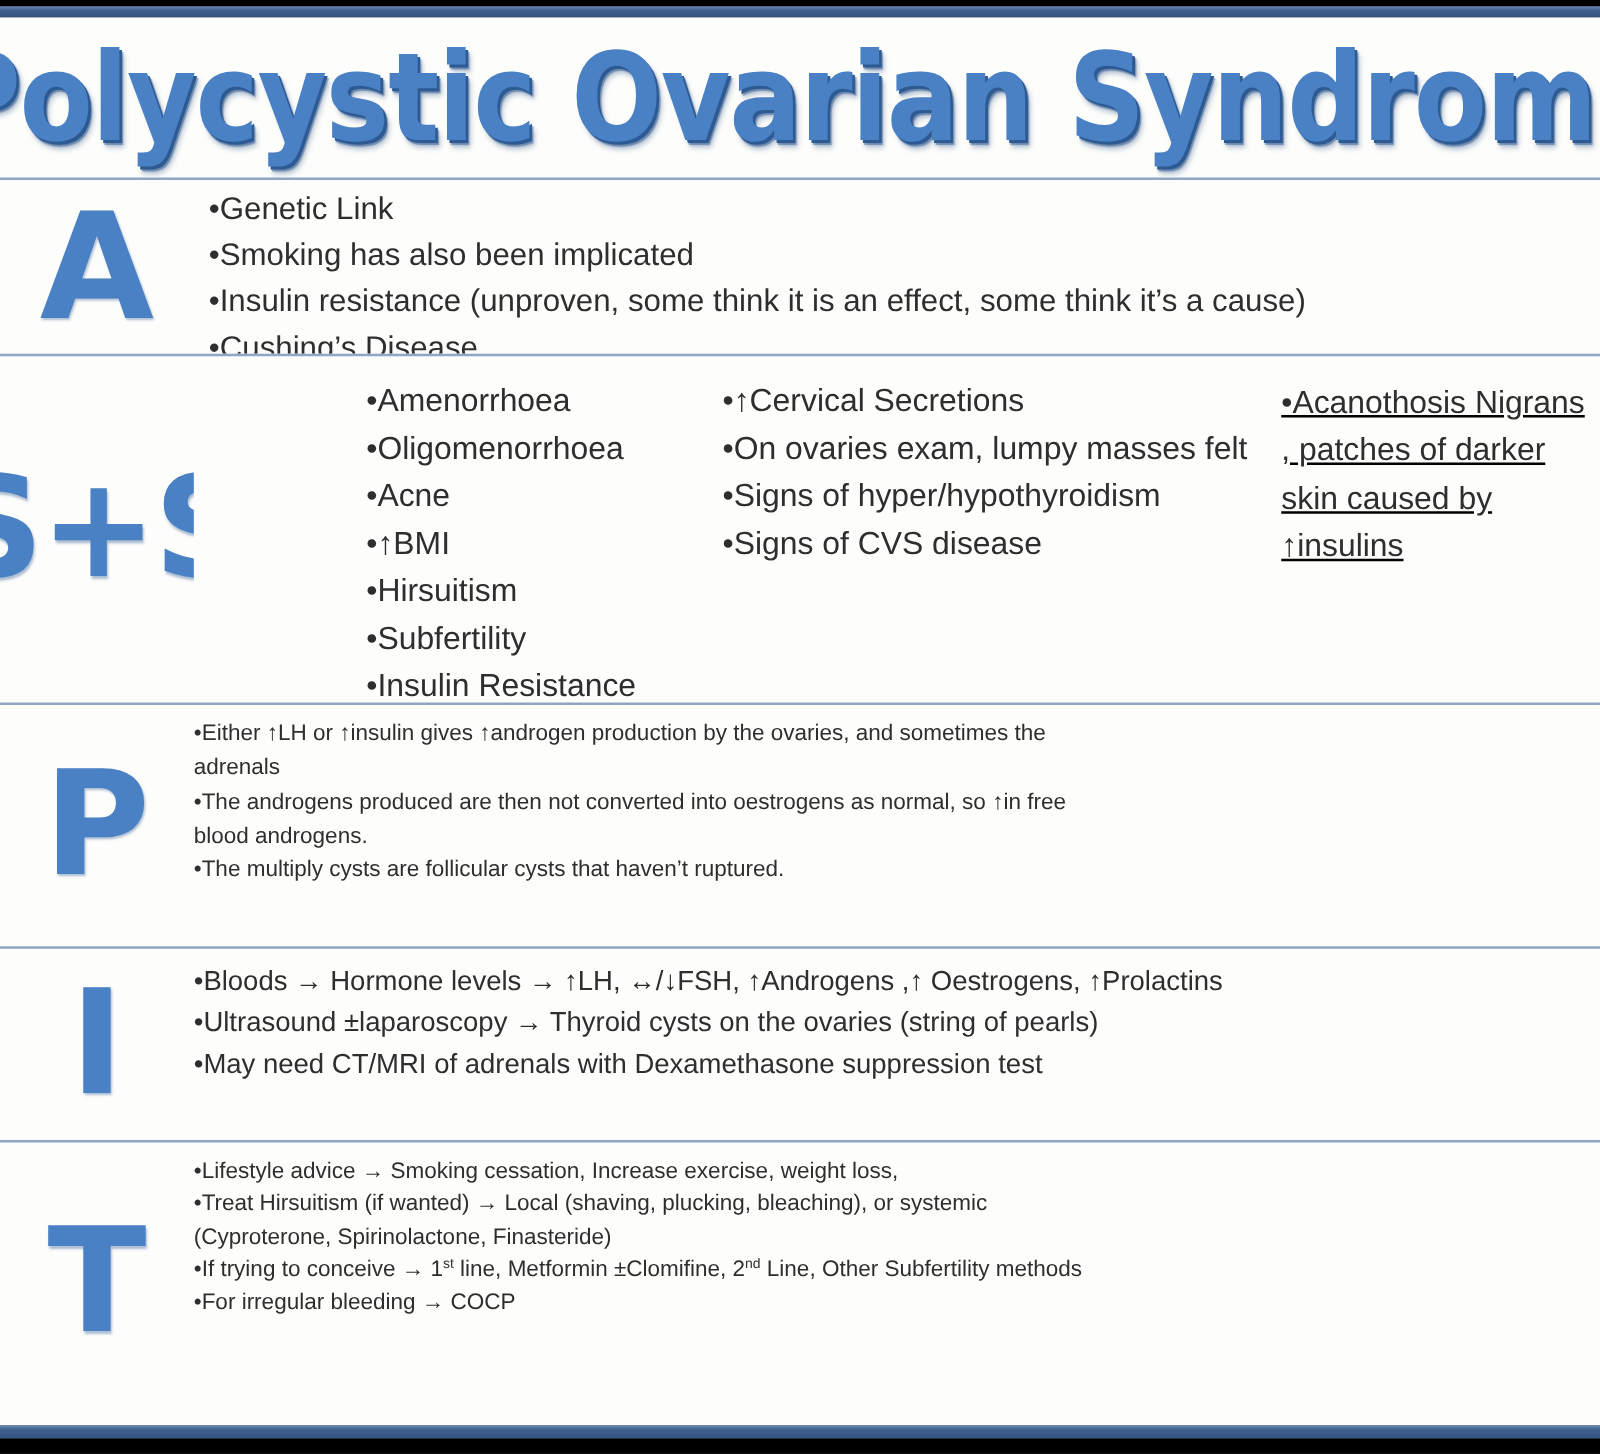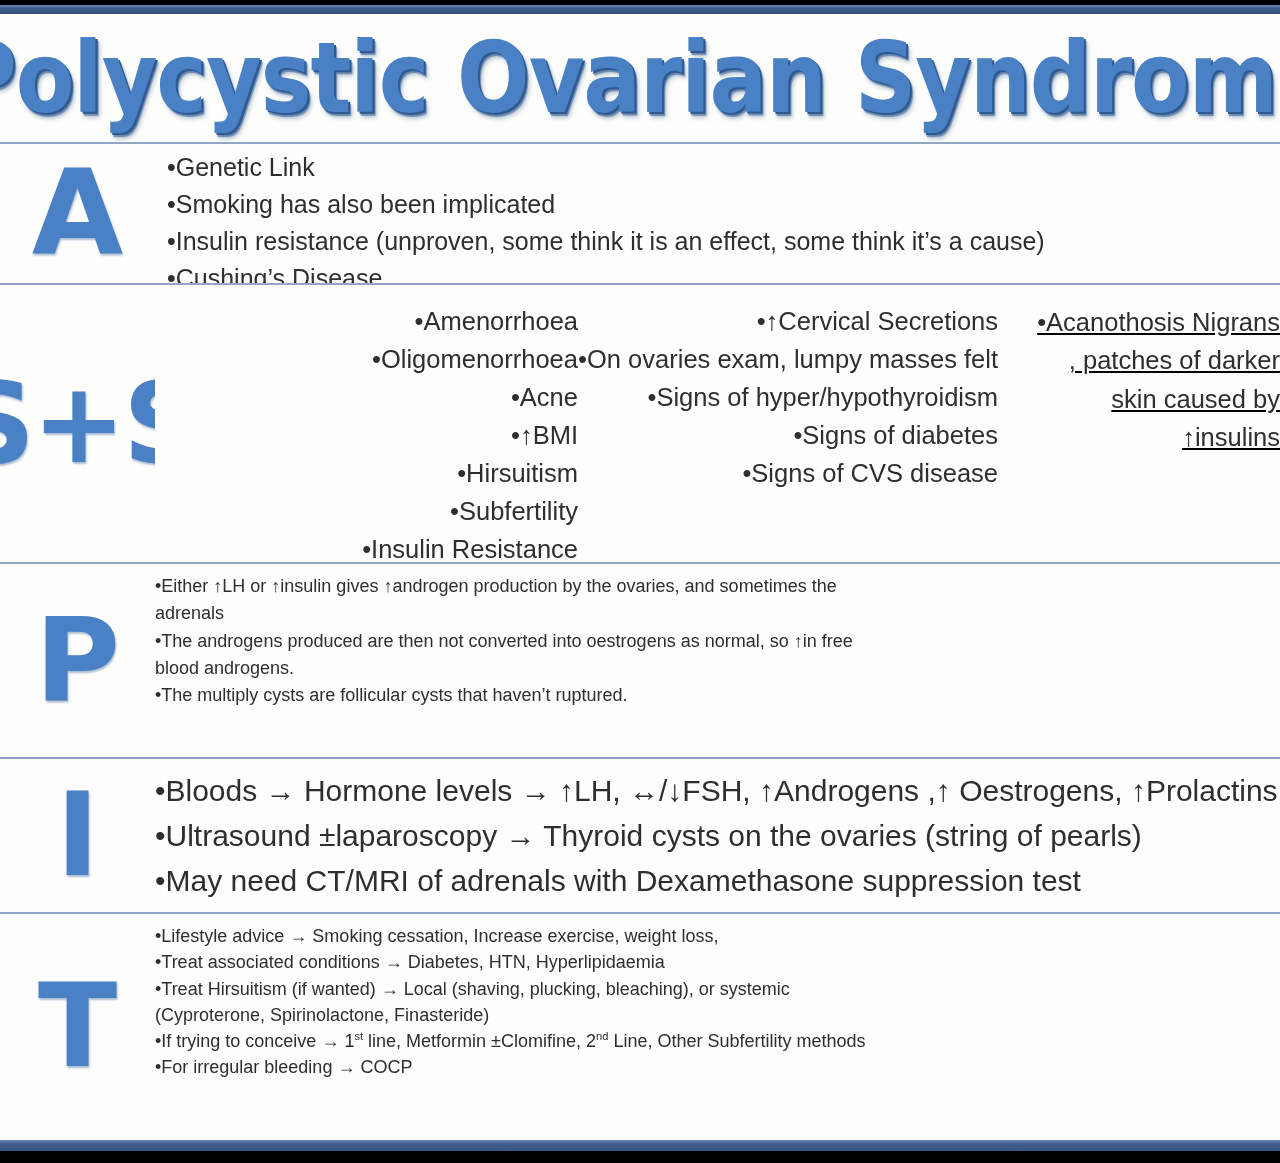--- a/index.html
+++ b/index.html
@@ -113,34 +113,34 @@
   .row-a .content-cell{padding-top:5px;}
   .row-a .txt{font-size:25px;line-height:1.48;margin-left:12px;}
 
   
   .ss-cols{
     display:flex;
     align-items:flex-start;
     padding-top:12px;
     gap:0;
   }
-  .ss-col{overflow:hidden;text-align:right;}
+  .ss-col{overflow:hidden;}
   .ss-col1{flex:0 0 285px;padding-left:138px;}
   .ss-col2{flex:0 0 420px;padding-left:0px;}
   .ss-col3{flex:1 1 auto;padding-left:27px;text-decoration:underline;}
   .ss-col .txt{font-size:25.5px;line-height:1.49;}
   .ss-col2 .txt,.ss-col3 .txt{white-space:normal;}
   .ss-col3 .txt{line-height:1.5;}
 
   
   .row-p .content-cell,
   .row-i .content-cell,
   .row-t .content-cell{padding-top:9px;}
   .row-p .txt{font-size:18px;line-height:1.52;}
-  .row-i .txt{font-size:30px;line-height:1.5;}
+  .row-i .txt{font-size:22px;line-height:1.5;}
   .row-t .txt{font-size:18px;line-height:1.46;}
   .indent-arrow{padding-left:66px;}
 
   sup{font-size:.62em;vertical-align:super;line-height:0;}
 </style>
 </head>
 <body>
 
 <div class="poster">
 
@@ -177,21 +177,20 @@
             <div class="txt bullet">•Acne</div>
             <div class="txt bullet">•↑BMI</div>
             <div class="txt bullet">•Hirsuitism</div>
             <div class="txt bullet">•Subfertility</div>
             <div class="txt bullet">•Insulin Resistance</div>
           </div>
           <div class="ss-col ss-col2">
             <div class="txt bullet">•↑Cervical Secretions</div>
             <div class="txt bullet">•On ovaries exam, lumpy masses felt</div>
             <div class="txt bullet">•Signs of hyper/hypothyroidism</div>
-            <div class="txt bullet">•Signs of diabetes</div>
             <div class="txt bullet">•Signs of CVS disease</div>
           </div>
           <div class="ss-col ss-col3">
             <div class="txt bullet">•Acanothosis Nigrans , patches of darker skin caused by ↑insulins</div>
           </div>
         </div>
       </div>
     </div>
 
     <div class="row row-p">
@@ -217,21 +216,20 @@
         <div class="txt bullet">•May need CT/MRI of adrenals with Dexamethasone suppression test</div>
       </div>
     </div>
 
     <div class="row row-t">
       <div class="letter-cell">
         <span class="letter letter-t">T</span>
       </div>
       <div class="content-cell">
         <div class="txt bullet">•Lifestyle advice → Smoking cessation, Increase exercise, weight loss,</div>
-        <div class="txt bullet">•Treat associated conditions → Diabetes, HTN, Hyperlipidaemia</div>
         <div class="txt bullet">•Treat Hirsuitism (if wanted) → Local (shaving, plucking, bleaching), or systemic</div>
         <div class="txt">(Cyproterone, Spirinolactone, Finasteride)</div>
         <div class="txt bullet"><span>•If trying to conceive → 1</span><sup>st</sup><span> line, Metformin ±Clomifine, 2</span><sup>nd</sup><span> Line, Other Subfertility methods</span></div>
         <div class="txt bullet">•For irregular bleeding → COCP</div>
       </div>
     </div>
 
   </div>
 
   <div class="bar-blue bottom-blue"></div>

